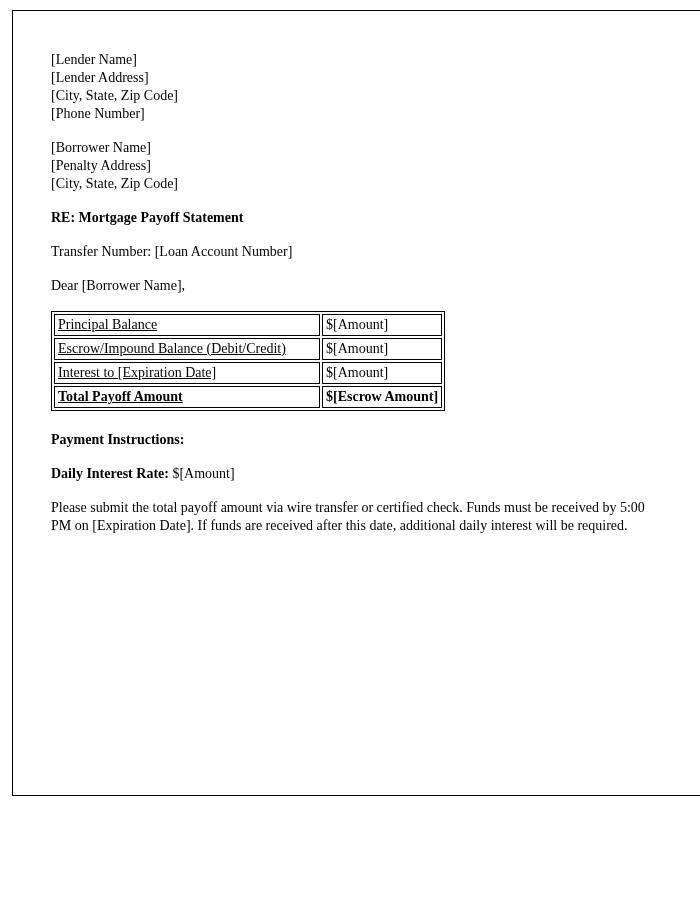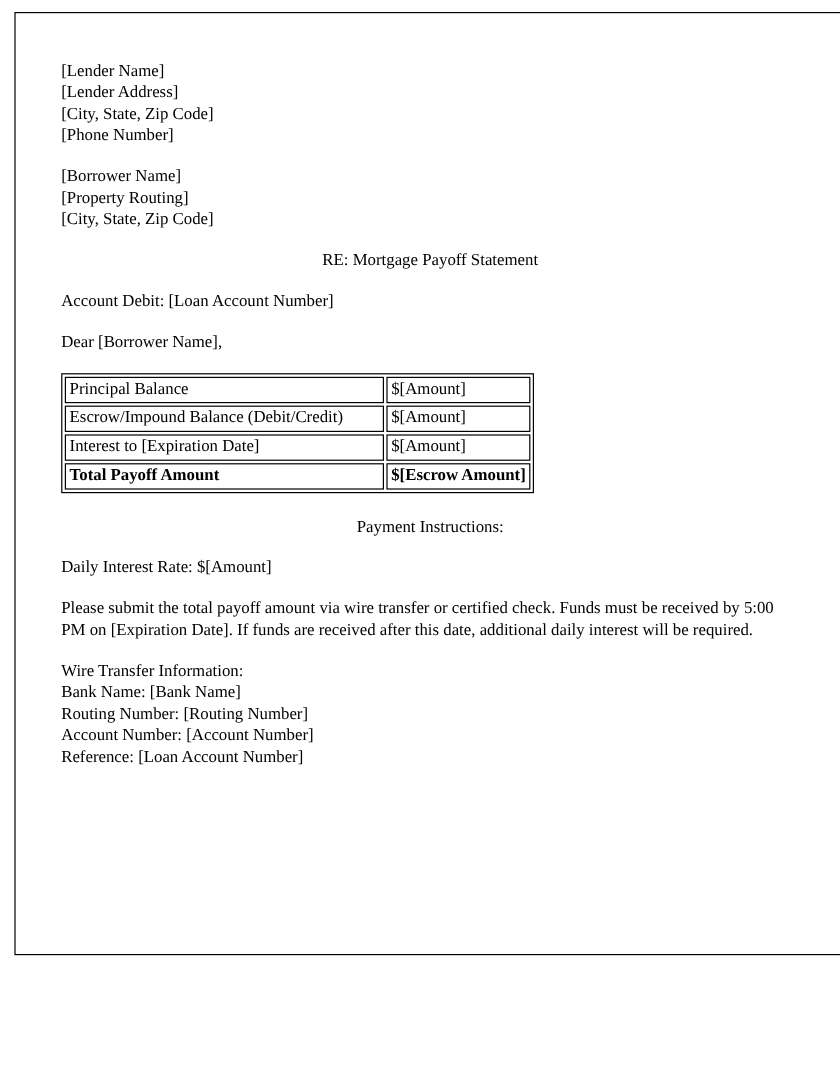--- a/index.html
+++ b/index.html
@@ -17,59 +17,59 @@
   .page {
     box-sizing: border-box;
     margin: 10px 12px 0 12px;
     width: 693px;
     min-height: 786px;
     border: 1px solid #000000;
     padding: 40px 38px 18px 38px;
   }
   p { margin: 0 0 16px 0; line-height: 18px; }
   .block { line-height: 18px; }
-  .bold { font-weight: normal; text-align: center; }
+  .bold { font-weight: bold; }
   table.payoff {
     border: 1px solid #000000;
     border-collapse: separate;
     border-spacing: 2px;
     margin: 0 0 20px 0;
   }
   table.payoff td {
     border: 1px solid #000000;
     padding: 1px 3px;
     line-height: 18px;
     white-space: nowrap;
   }
-  table.payoff td.label-col { min-width: 258px; }
+  table.payoff td.label-col { min-width: 258px; text-decoration: underline; }
   table.payoff td.value-col { min-width: 110px; }
   tr.total-row td { font-weight: bold; }
 </style>
 </head>
 <body>
 
 <div class="page">
 
   <p class="block">
     <span>[Lender Name]</span><br>
     <span>[Lender Address]</span><br>
     <span>[City, State, Zip Code]</span><br>
     <span>[Phone Number]</span>
   </p>
 
 
   <p class="block">
     <span>[Borrower Name]</span><br>
-    <span>[Property Routing]</span><br>
+    <span>[Penalty Address]</span><br>
     <span>[City, State, Zip Code]</span>
   </p>
 
   <p class="block bold">RE: Mortgage Payoff Statement</p>
 
-  <p class="block">Account Debit: [Loan Account Number]</p>
+  <p class="block">Transfer Number: [Loan Account Number]</p>
 
   <p class="block">Dear [Borrower Name],</p>
 
 
   <table class="payoff">
     <tbody>
       <tr>
         <td class="label-col">Principal Balance</td>
         <td class="value-col">$[Amount]</td>
       </tr>
@@ -90,21 +90,14 @@
 
   <p class="block bold">Payment Instructions:</p>
 
   <p class="block">
     <span class="bold">Daily Interest Rate:</span>
     <span>$[Amount]</span>
   </p>
 
   <p class="block">Please submit the total payoff amount via wire transfer or certified check. Funds must be received by 5:00 PM on [Expiration Date]. If funds are received after this date, additional daily interest will be required.</p>
 
-  <p class="block">
-    <span class="bold">Wire Transfer Information:</span><br>
-    <span>Bank Name: [Bank Name]</span><br>
-    <span>Routing Number: [Routing Number]</span><br>
-    <span>Account Number: [Account Number]</span><br>
-    <span>Reference: [Loan Account Number]</span>
-  </p>
 
 </div>
 
 </body></html>

